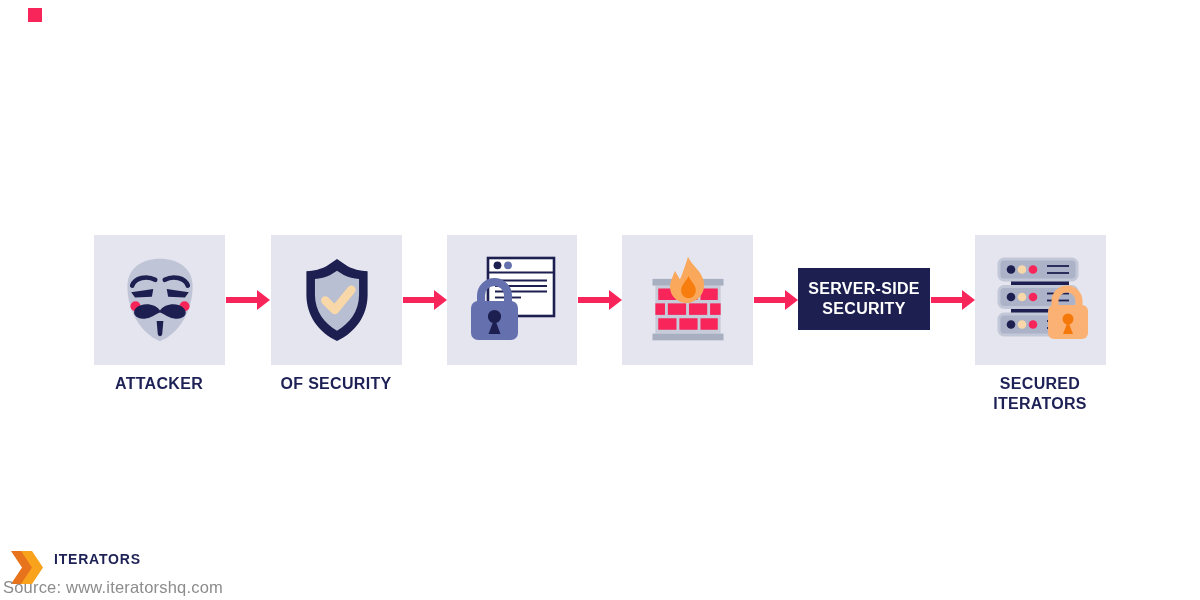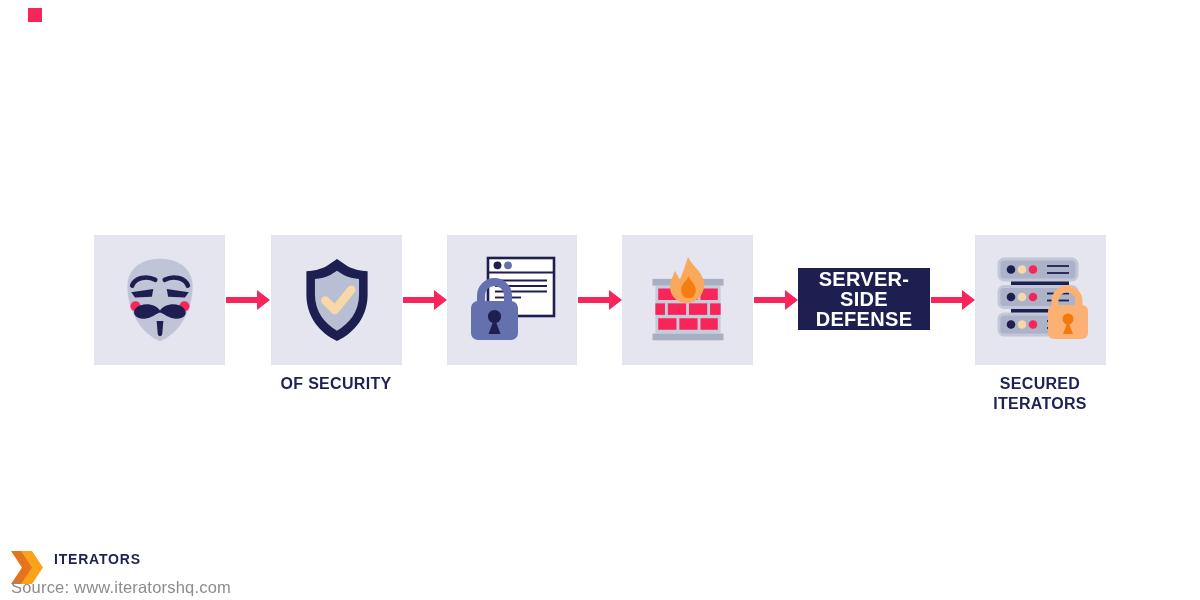--- a/index.html
+++ b/index.html
@@ -14,36 +14,36 @@
   #canvas{position:relative;width:1200px;height:600px;background:var(--white);overflow:hidden;}
 
   .marker{position:absolute;left:28px;top:8px;width:14px;height:14px;background:var(--pink);}
 
   .iconbox{position:absolute;top:235px;width:131px;height:130px;background:var(--box-background);
     display:flex;align-items:center;justify-content:center;}
   #b1{left:94px}#b2{left:271px}#b3{left:447px;width:130px}#b4{left:622px}#b6{left:975px}
 
   .navybox{position:absolute;left:798px;top:268px;width:132px;height:62px;background:var(--navy);
     color:#fff;display:flex;flex-direction:column;align-items:center;justify-content:center;
-    font-weight:700;font-size:20px;line-height:20px;letter-spacing:0.3px;text-align:center;}
+    font-weight:700;font-size:16px;line-height:20px;letter-spacing:0.3px;text-align:center;}
 
   .label{position:absolute;top:374px;width:220px;text-align:center;font-weight:700;font-size:16px;
     line-height:19.5px;color:var(--label-navy);letter-spacing:0.3px;}
   .label span{display:block;}
   #l1{left:49px}#l2{left:226px}#l3{left:402px}#l4{left:577px}#l6{left:930px}
 
   .arrow{position:absolute;top:290px;width:44px;height:20px;}
   .arrow .shaft{position:absolute;left:0;top:7px;height:6px;width:33px;background:var(--pink);}
   .arrow .head{position:absolute;right:0;top:0;width:0;height:0;
     border-left:13px solid var(--pink);border-top:10px solid transparent;border-bottom:10px solid transparent;}
   #a1{left:226px}#a2{left:403px}#a3{left:578px}#a4{left:754px}#a5{left:931px}
 
   .brand{position:absolute;left:11px;top:551px;display:flex;align-items:flex-start;gap:7px;}
   .brand-name{font-weight:700;font-size:14px;letter-spacing:0.8px;color:var(--label-navy);}
-  .source{position:absolute;left:3px;top:578px;font-size:16.5px;color:var(--source-text);letter-spacing:0.2px;margin-left:8px;}
+  .source{position:absolute;left:3px;top:578px;font-size:16.5px;color:var(--source-text);letter-spacing:0.2px;}
 
   
   .fn{fill:var(--navy)} .fp{fill:var(--pink)} .fface{fill:var(--face-gray)} .fgb{fill:var(--gray-blue)}
   .fpe{fill:var(--peach)} .fpu{fill:var(--purple)} .fw{fill:var(--white)} .ffo{fill:var(--flame-outer)}
   .ffi{fill:var(--flame-inner)} .flo{fill:var(--lock-orange)} .fko{fill:var(--keyhole-orange)}
   .fbar{fill:var(--bar-gray)} .fmor{fill:var(--mortar-gray)} .fsrv{fill:var(--server-gray)}
   .sn{stroke:var(--navy);fill:none} .spe{stroke:var(--peach);fill:none} .spu{stroke:var(--purple);fill:none}
   .slo{stroke:var(--lock-orange);fill:none} .swn{stroke:var(--navy)} .ssrv{stroke:var(--server-stroke)}
   .fld{fill:var(--logo-orange-dark)} .fll{fill:var(--logo-orange-light)}
 </style>
@@ -108,21 +108,21 @@
       <rect class="fp" x="63" y="69" width="18" height="12"></rect>
       <rect class="fbar" x="13" y="28" width="74" height="7"></rect>
       <rect class="fbar" x="13" y="85" width="74" height="7"></rect>
       <path class="ffo" d="M50 5 C54 14 63 19 66 29 C69 40 63 50 53 52.5 C43 55 33 49 31.5 39 C30.5 32 34 26 36.5 19.5 C38.5 23.5 40.5 26 41.5 29 C44.5 22 47.5 13 50 5 Z"></path>
       <path class="ffi" d="M50.5 25 C52.5 30 57 33 58 38 C59 44 55 48 50.5 48.3 C46 48 42 44 43 38 C44 33 48.5 30 50.5 25 Z"></path>
     </svg>
   </div>
 
   <div class="navybox">
     <span>SERVER-SIDE</span>
-    <span>DEFENSE</span>
+    <span>SECURITY</span>
   </div>
 
   <div class="iconbox" id="b6">
     <svg width="104" height="100" viewBox="0 0 104 100">
       <rect class="fn" x="22" y="14" width="58" height="66"></rect>
       <g>
         <rect class="fsrv ssrv" x="10" y="9" width="78" height="21" rx="5" stroke-width="3"></rect>
         <circle class="fn" cx="22" cy="19.5" r="4.3"></circle>
         <circle class="fpe" cx="33" cy="19.5" r="4.3"></circle>
         <circle class="fp" cx="44" cy="19.5" r="4.3"></circle>
@@ -166,20 +166,23 @@
     </div>
   <div class="arrow" id="a4">
       <div class="shaft"></div>
       <div class="head"></div>
     </div>
   <div class="arrow" id="a5">
       <div class="shaft"></div>
       <div class="head"></div>
     </div>
 
+  <div class="label" id="l1">
+    <span>ATTACKER</span>
+  </div>
   <div class="label" id="l2">
     <span>OF SECURITY</span>
   </div>
   <div class="label" id="l3">
   </div>
   <div class="label" id="l4">
   </div>
   <div class="label" id="l6">
     <span>SECURED</span>
     <span>ITERATORS</span>

